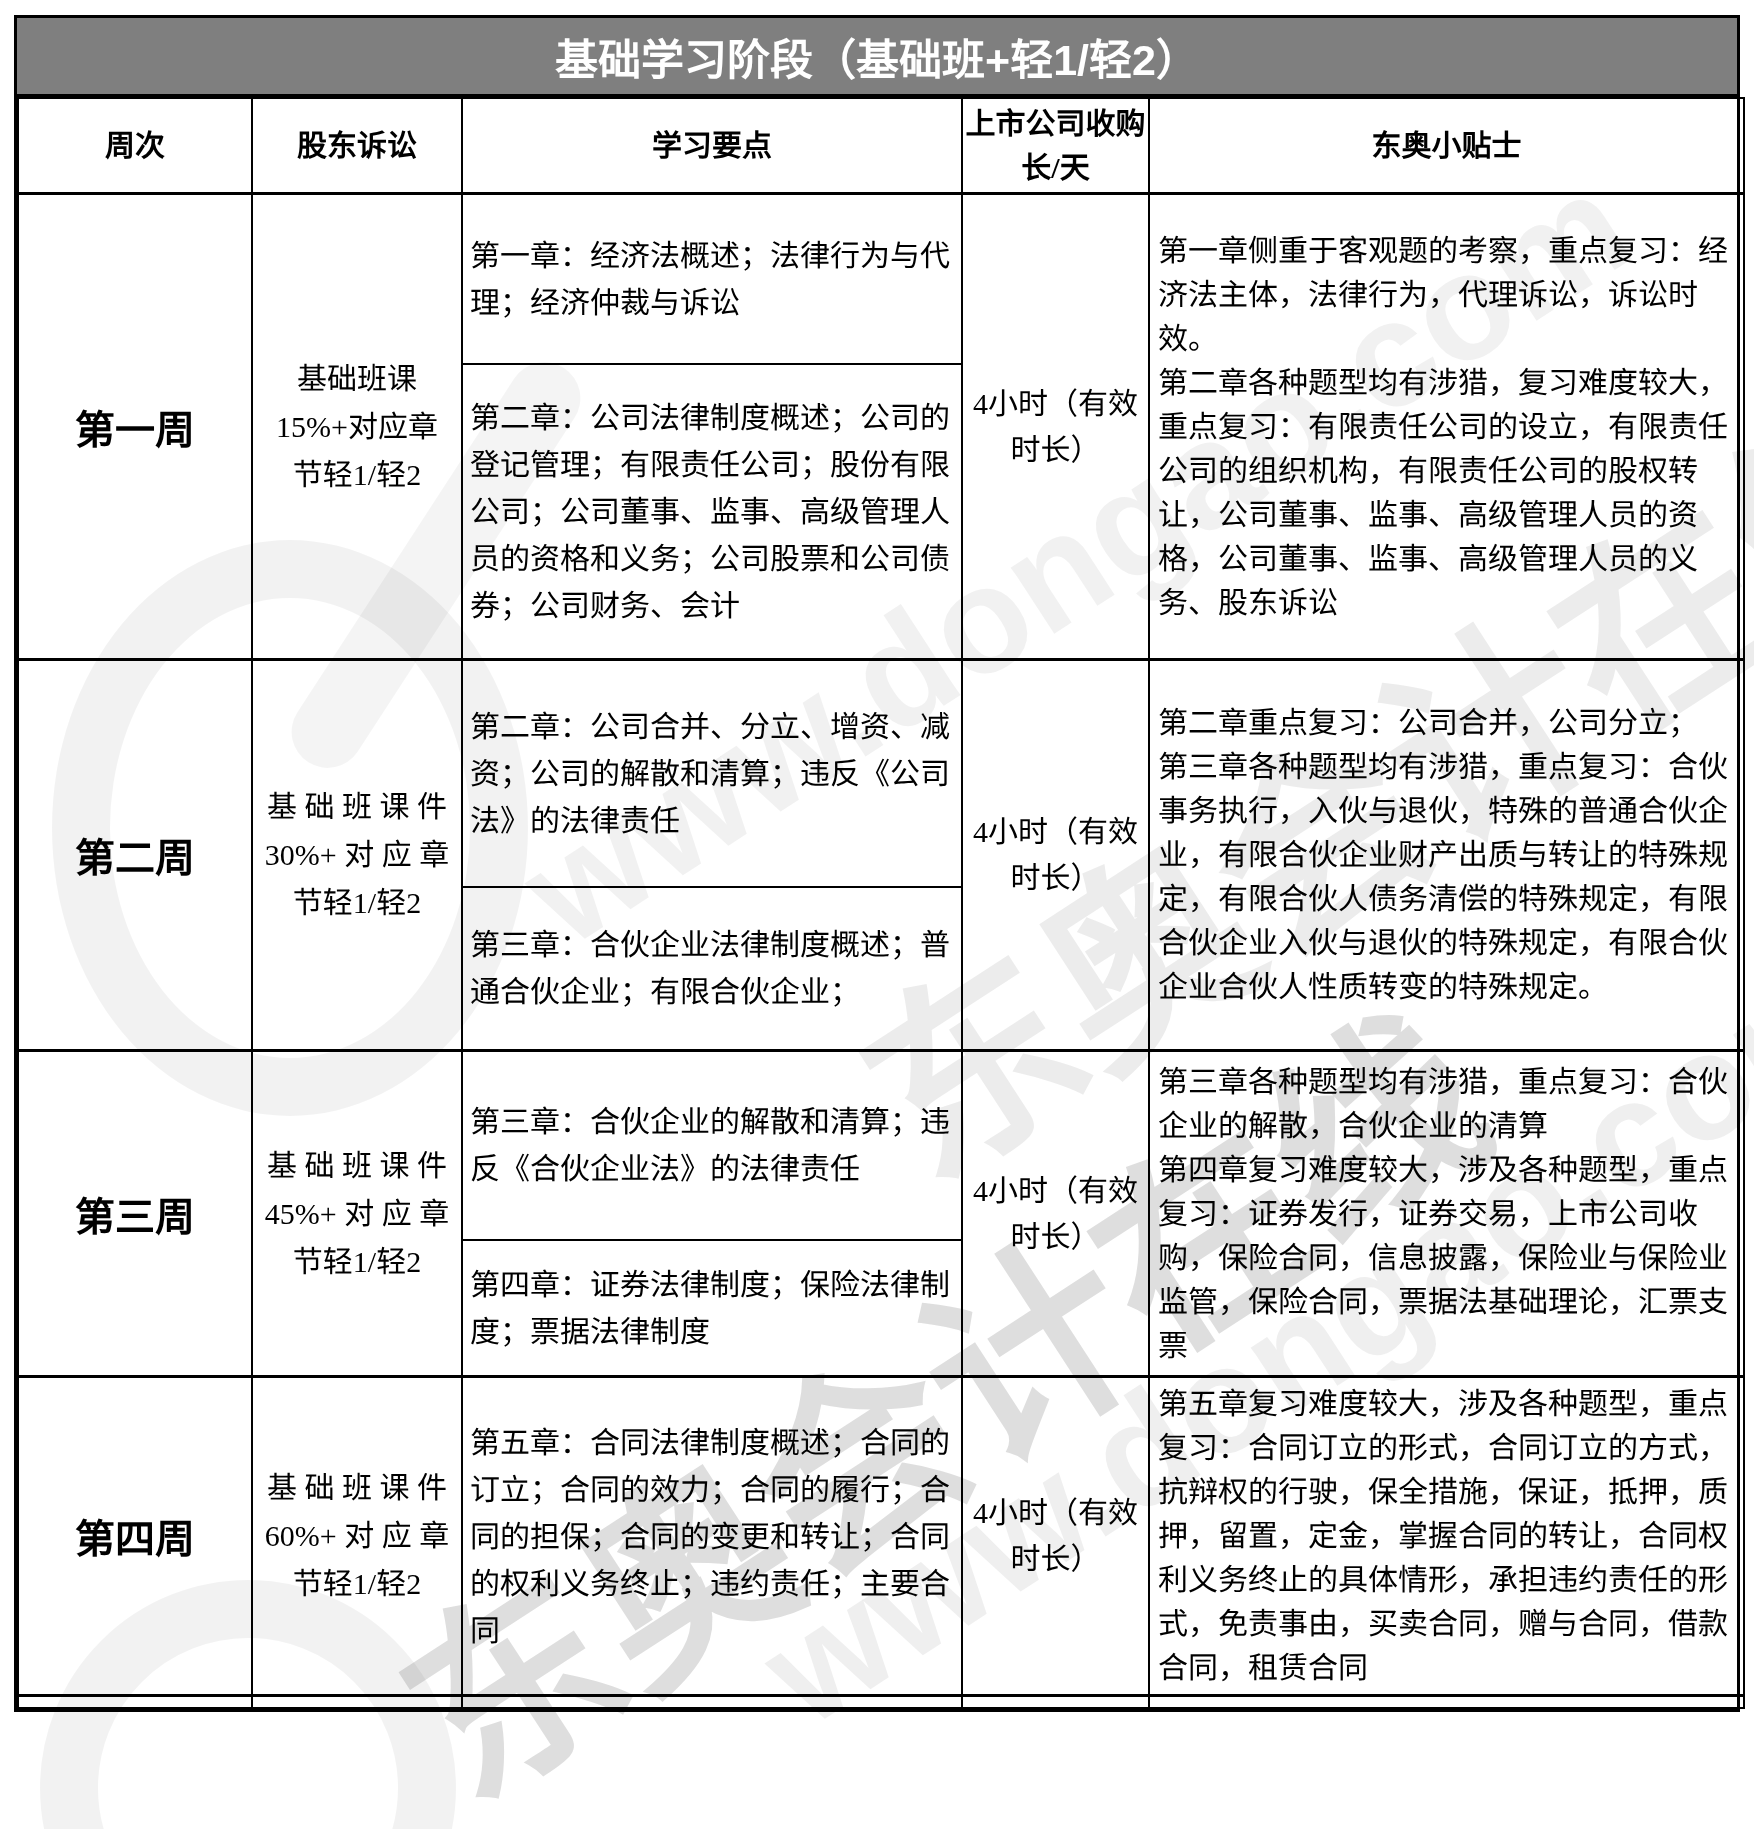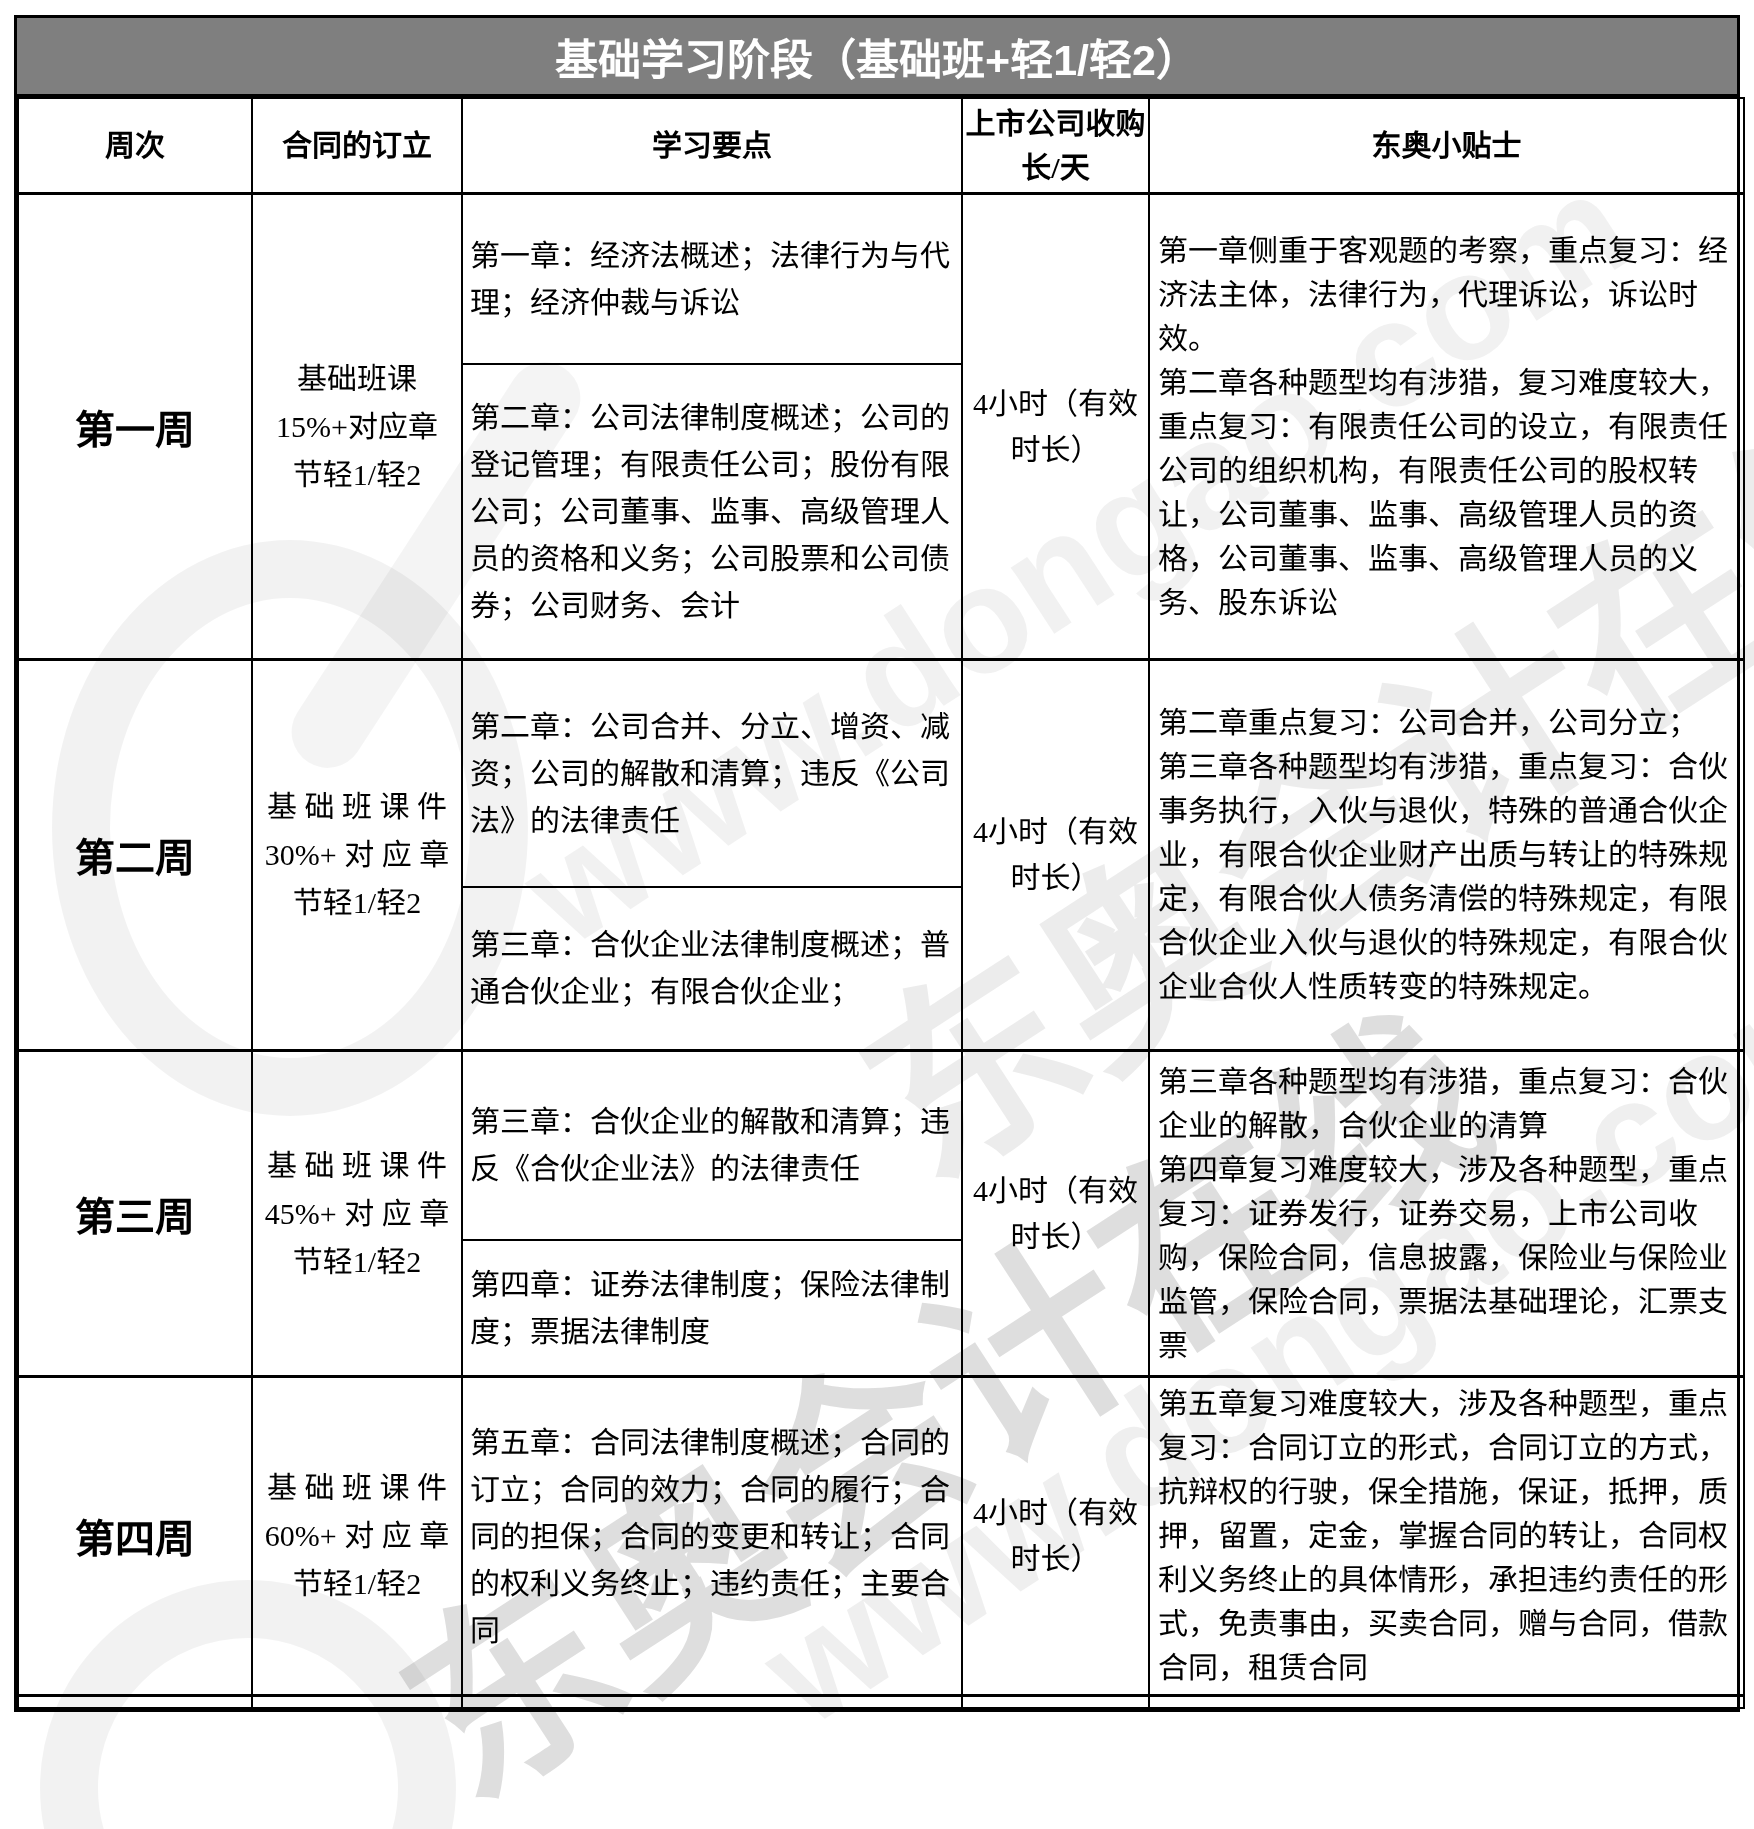--- a/index.html
+++ b/index.html
@@ -119,21 +119,21 @@
       <colgroup>
         <col class="c1">
           <col class="c2">
           <col class="c3">
           <col class="c4">
           <col class="c5">
       </colgroup>
       <tbody id="plan-body">
         <tr class="hdr">
           <th>周次</th>
-          <th>合同的订立</th>
+          <th>股东诉讼</th>
           <th>学习要点</th>
           <th>上市公司收购
 长/天</th>
           <th>东奥小贴士</th>
         </tr>
       <tr class="week-top" style="height: 170px;">
             <td class="week" rowspan="2">第一周</td>
             <td class="progress" rowspan="2">基础班课
 15%+对应章
 节轻1/轻2</td>

